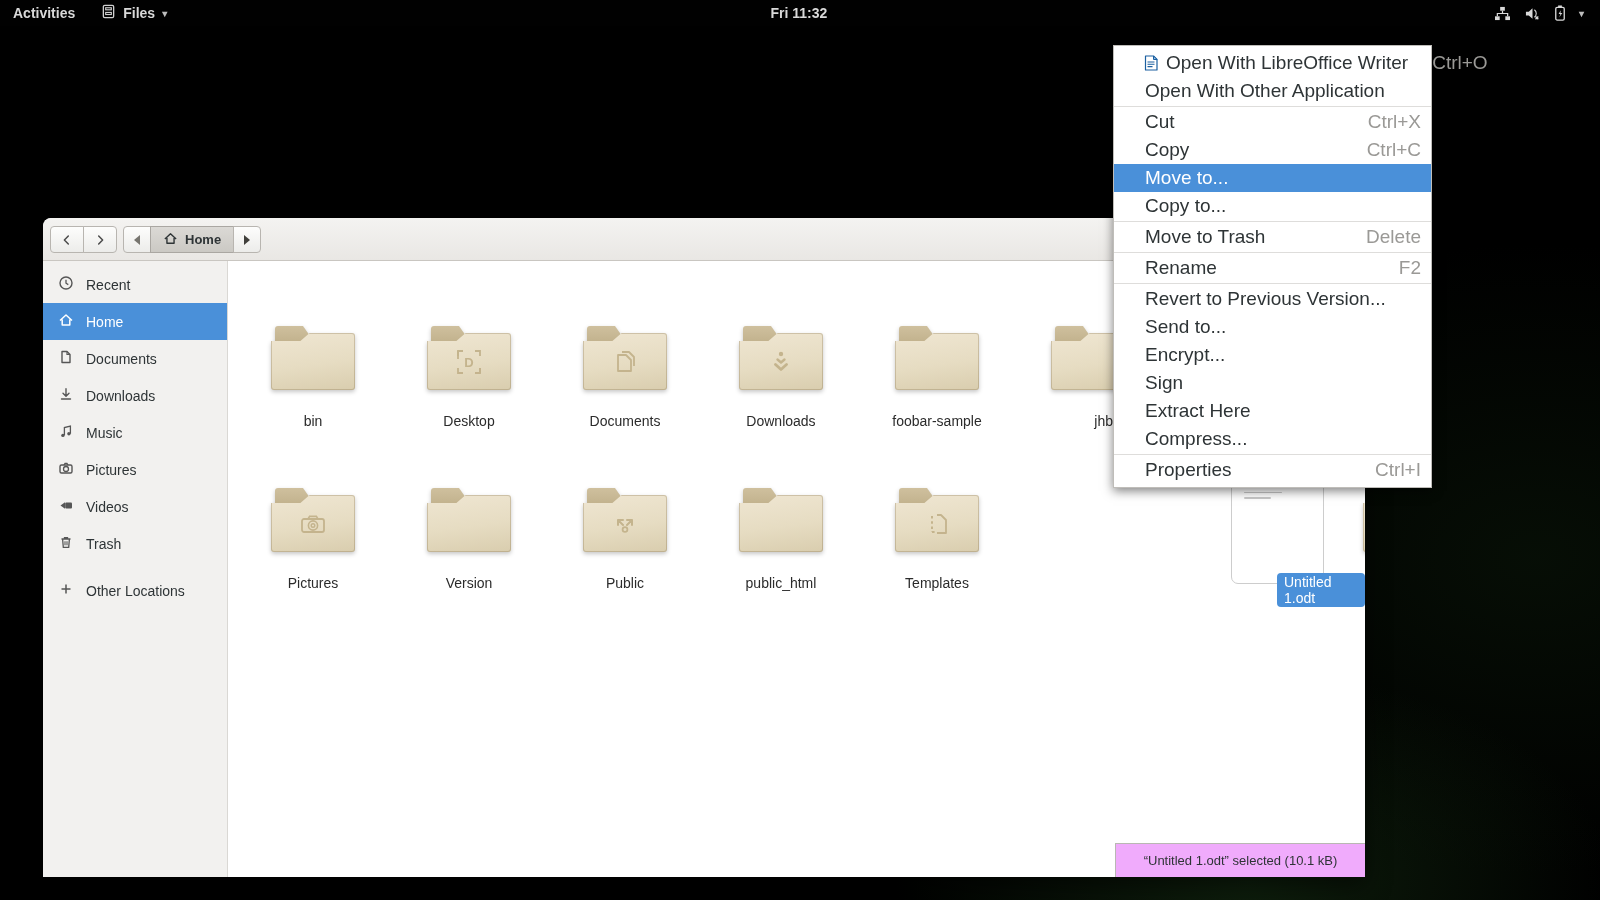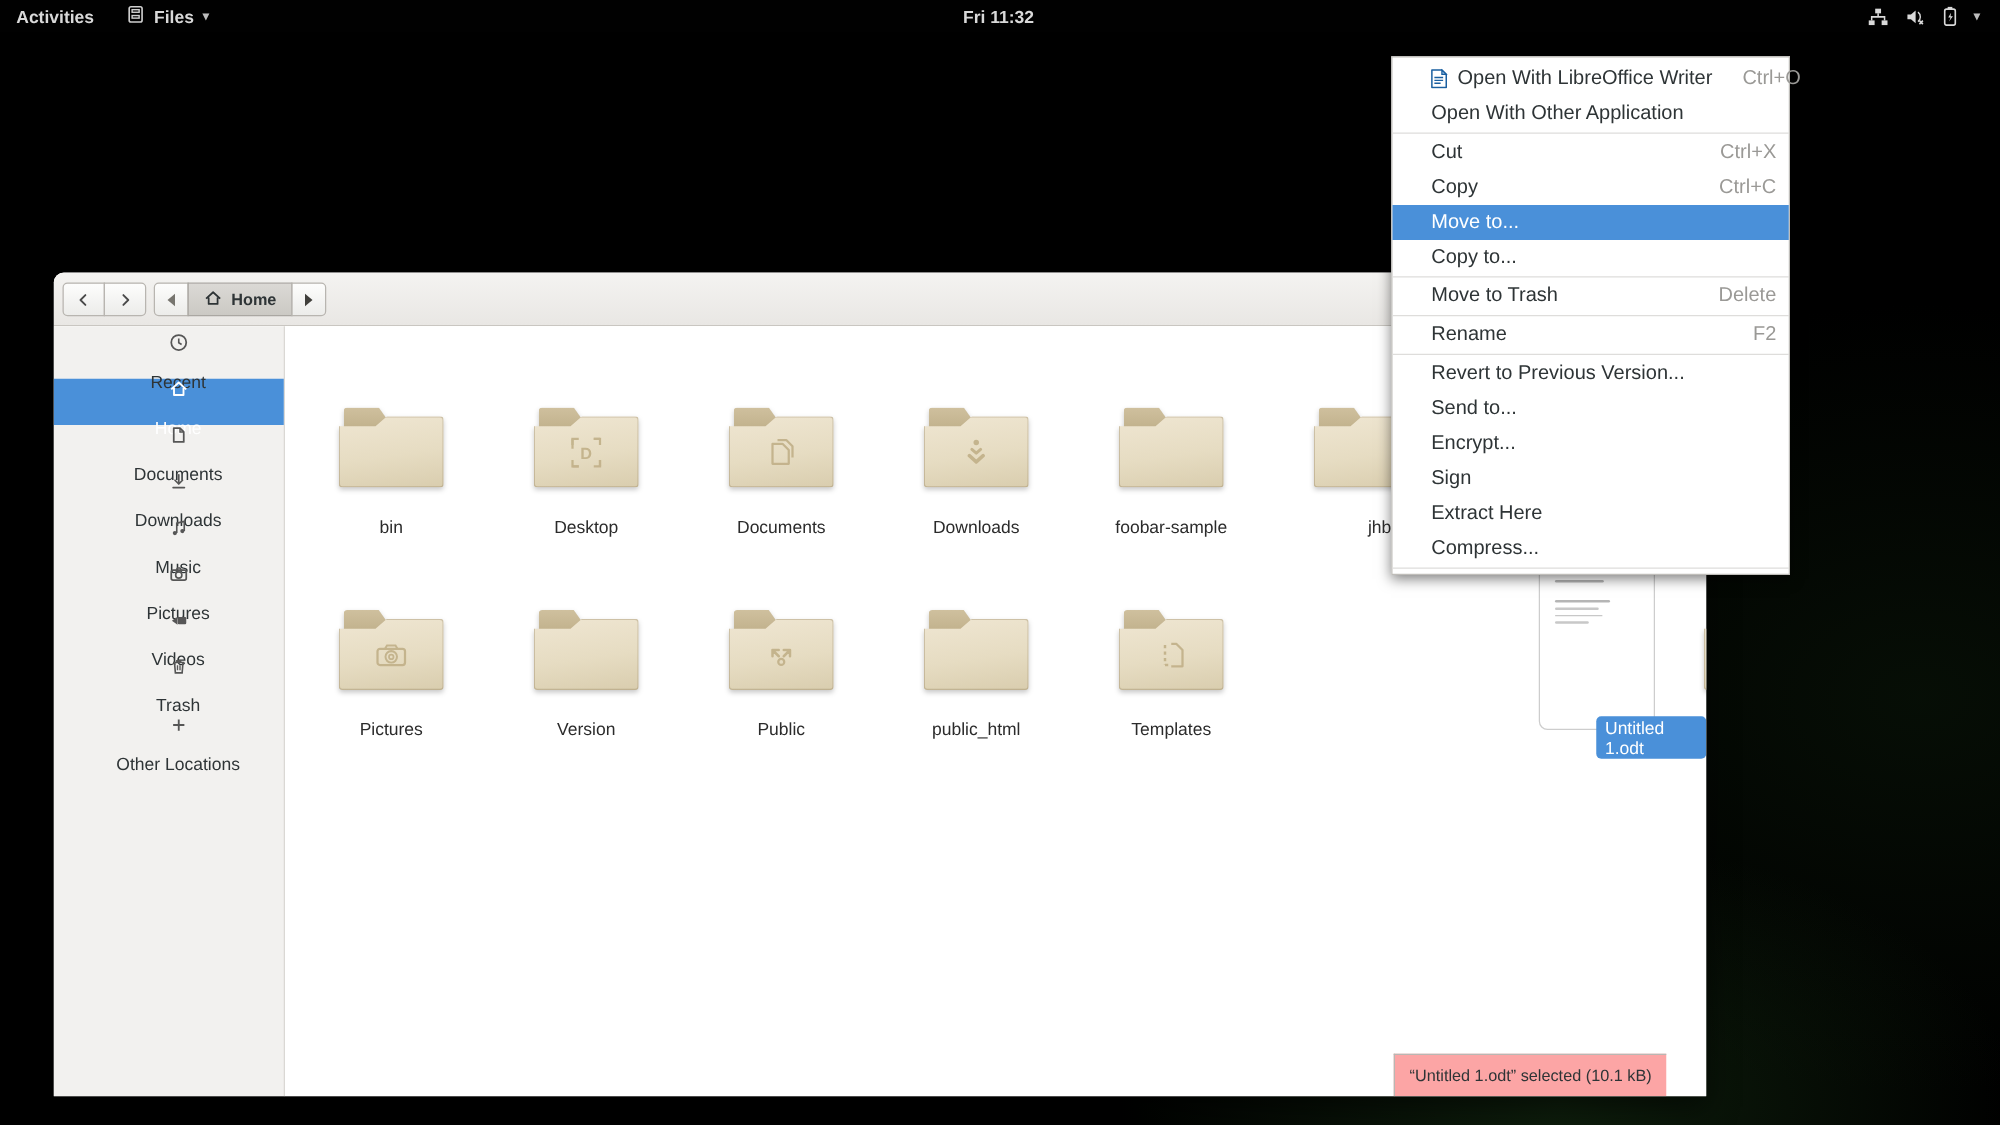--- a/index.html
+++ b/index.html
@@ -59,21 +59,21 @@
   .tri-left  { border-top:5px solid transparent; border-bottom:5px solid transparent; border-right:6px solid #77756f; }
   .tri-right { border-top:5px solid transparent; border-bottom:5px solid transparent; border-left:6px solid #403f3b; }
 
   
   .sidebar {
     position:absolute; left:0; top:43px; bottom:0; width:185px;
     background:#f2f1ef; border-right:1px solid #dad8d4;
   }
   .side-item {
     display:flex; align-items:center; gap:12px; height:37px; padding-left:15px;
-    font-size:14px; color:#2e3436; cursor:default;flex-direction:column;
+    font-size:14px; color:#2e3436; cursor:default;
   }
   .side-item svg { flex:0 0 auto; }
   .side-item.selected { background:#4a90d9; color:#fff; }
   .side-item.other { margin-top:10px; }
 
   
   .content { position:absolute; left:185px; top:43px; right:0; bottom:0; background:#fff; }
   .cell { position:absolute; width:156px; text-align:center; }
   .cell .icon-wrap { position:relative; width:84px; height:64px; margin:0 auto; filter:drop-shadow(0 2px 2px rgba(0,0,0,.22)); }
   .folder-tab {
@@ -95,36 +95,36 @@
 
   
   .thumb {
     position:absolute; left:1003px; top:189px; width:93px; height:134px;
     background:#fff; border:1px solid #cdcdcd; border-radius:7px; padding:13px 12px 0 12px;
   }
   .tl { background:#b5b5b5; height:2px; margin-bottom:4px; border-radius:1px; }
 
   
   .statusbar {
-    position:absolute; left:1072px; top:625px; width:218px; height:34px;
-    background:#fca5a5; border-top:1px solid #b9b7b3; border-left:1px solid #b9b7b3;
+    position:absolute; left:1072px; top:625px; width:250px; height:34px;
+    background:#f0abfc; border-top:1px solid #b9b7b3; border-left:1px solid #b9b7b3;
     display:flex; align-items:center; justify-content:center;
     font-size:13px; color:#2e3436;
   }
 
   
   .context-menu {
     position:absolute; left:1113px; top:45px; width:319px;
     background:#fff; border:1px solid #bfbdb9; z-index:50;
     box-shadow:0 3px 10px rgba(0,0,0,.5);
     padding:3px 0;
   }
   .menu-item {
     height:28px; display:flex; align-items:center;
-    padding:0 10px 0 31px; font-size:16px; color:#2e3436; cursor:default;justify-content:space-between;
+    padding:0 10px 0 31px; font-size:19px; color:#2e3436; cursor:default;justify-content:space-between;
   }
   .menu-item .mi-icon { margin-right:7px; display:flex; }
   .menu-item .mi-label { flex:1 1 auto; text-align:left; white-space:nowrap; }
   .menu-item .mi-shortcut { color:#9a9996; margin-left:24px; }
   .menu-item.hl { background:#4a90d9; color:#fff; }
   .menu-sep { height:1px; background:#dedddb; margin:1px 0; }
 </style>
 </head>
 <body>
 
@@ -463,13 +463,17 @@
   <div class="menu-item">
     <span class="mi-label">Sign</span>
   </div>
   <div class="menu-item">
     <span class="mi-label">Extract Here</span>
   </div>
   <div class="menu-item">
     <span class="mi-label">Compress...</span>
   </div>
   <div class="menu-sep"></div>
+  <div class="menu-item">
+    <span class="mi-label">Properties</span>
+    <span class="mi-shortcut">Ctrl+I</span>
+  </div>
 </div>
 
 </body></html>

